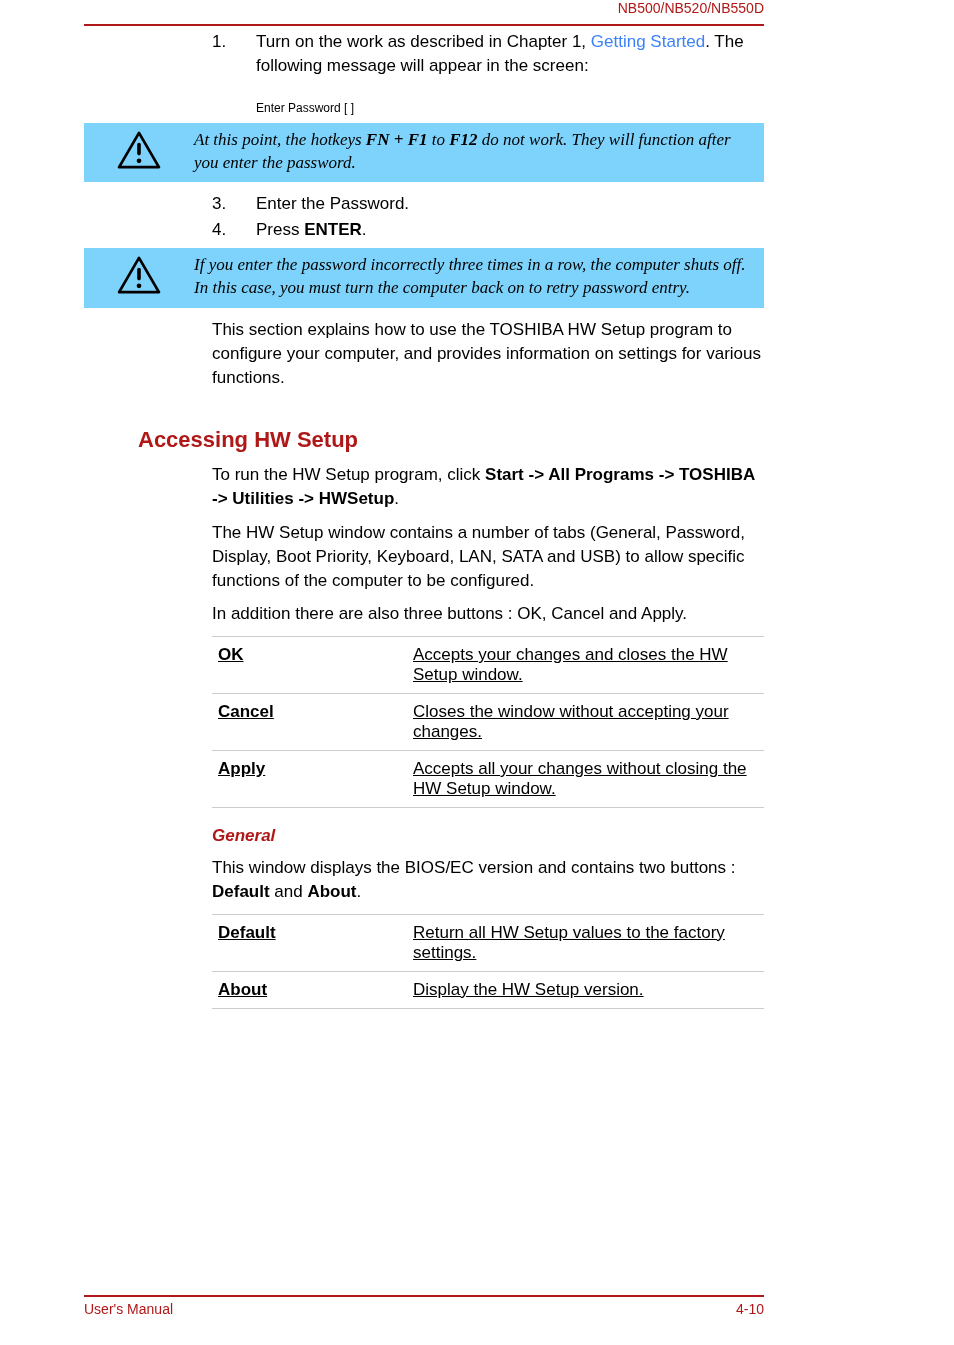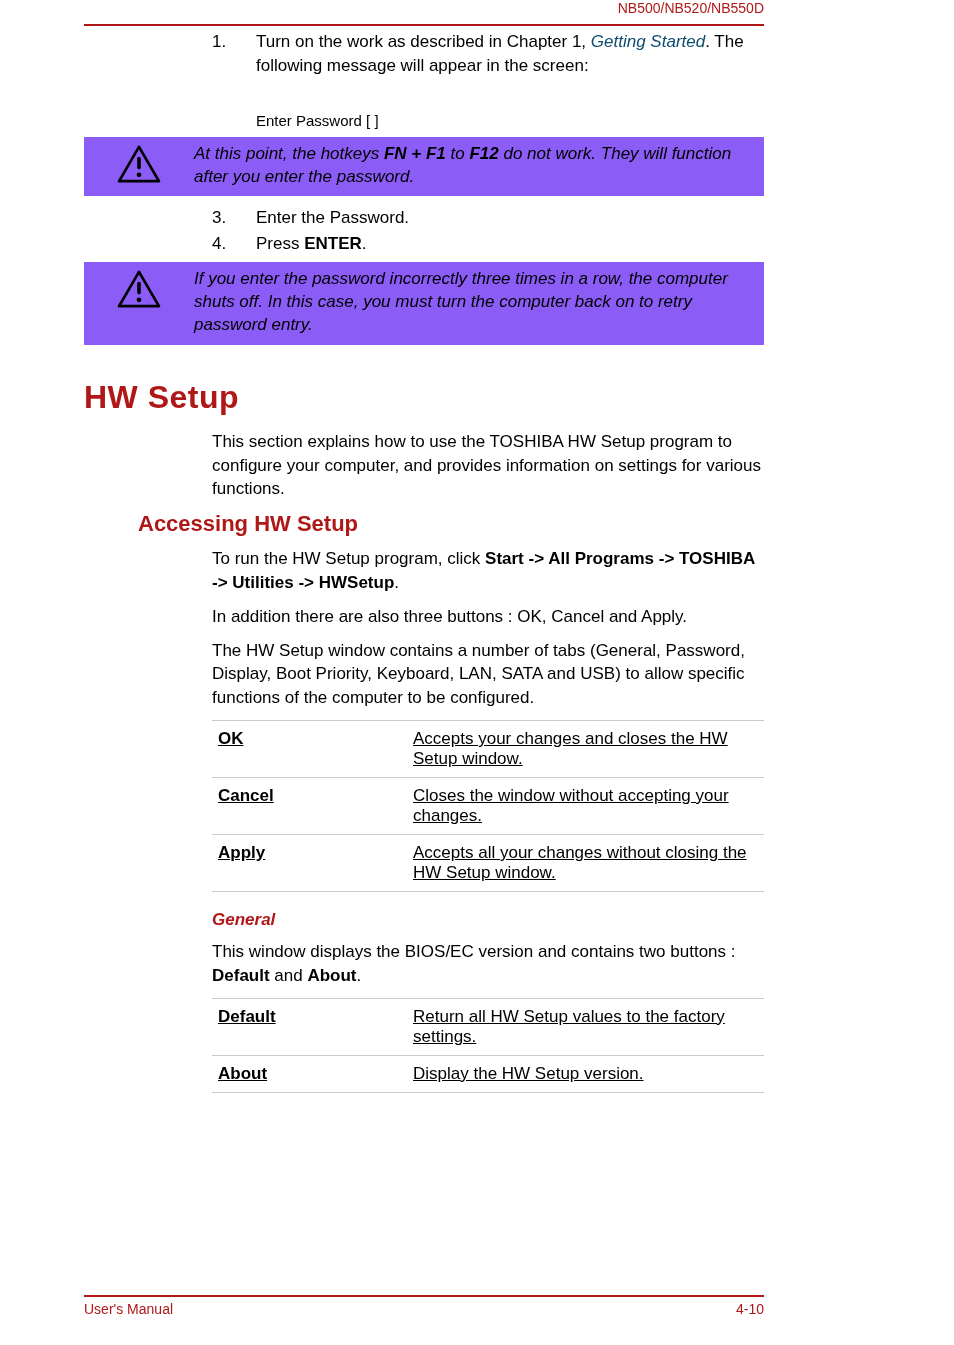--- a/index.html
+++ b/index.html
@@ -4,28 +4,28 @@
 <style>
   * { box-sizing: border-box; margin: 0; padding: 0; }
   html, body { width: 954px; height: 1345px; background: #fff; font-family: Arial, Helvetica, sans-serif; }
   .page { width: 848px; height: 1345px; padding: 22px 84px 4px 84px; position: relative; border-radius: 21px; }
   .top-line { border-top: 2px solid #b01818; margin-bottom: 4px; }
   .header-right { text-align: right; color: #b01818; font-size: 14px; margin-top: -22px; margin-bottom: 8px; }
   .content-col { margin-left: 128px; }
   .ol-row { display: flex; font-size: 17px; line-height: 1.4; margin-bottom: 2px; }
   .ol-num { width: 44px; flex: none; }
   .ol-text { flex: 1; }
-  a.link { color: #0c4a6e; font-style: italic; text-decoration: none; }
-  .indent-line { margin-left: 44px; font-size: 15px; margin-top: 34px; margin-bottom: 8px; }
-  .callout { display: flex; align-items: flex-start; background: #8b5cf6; padding: 6px 10px 8px 0; margin: 6px 0 10px 0; }
+  a.link { color: #3b82f6; text-decoration: none; }
+  .indent-line { margin-left: 44px; font-size: 12px; margin-top: 23px; margin-bottom: 8px; }
+  .callout { display: flex; align-items: flex-start; background: #7dd3fc; padding: 6px 10px 8px 0; margin: 6px 0 10px 0; font-family: Liberation Serif, serif; }
   .callout .icon { width: 110px; flex: none; display: flex; justify-content: center; padding-top: 2px; }
   .callout .text { flex: 1; font-style: italic; font-size: 17px; line-height: 1.35; }
   .h1 { font-family: Arial Black, Arial, sans-serif; font-weight: 900; color: #b01818; font-size: 32px; letter-spacing: 0.5px; margin-top: 34px; margin-bottom: 14px; }
   .body-p { font-size: 17px; line-height: 1.4; margin-bottom: 10px; }
-  .h2 { font-family: Arial Black, Arial, sans-serif; font-weight: 900; color: #b01818; font-size: 22px; margin-top: 10px; margin-bottom: 10px; margin-left: 54px; }
+  .h2 { font-family: Arial Black, Arial, sans-serif; font-weight: 900; color: #b01818; font-size: 22px; margin-top: 38px; margin-bottom: 10px; margin-left: 54px; }
   .h3 { font-family: Arial Black, Arial, sans-serif; font-weight: 900; font-style: italic; color: #b01818; font-size: 17px; margin-top: 18px; margin-bottom: 10px; }
   table.defs { width: 100%; border-collapse: collapse; font-size: 17px; text-decoration: underline; }
   table.defs td { padding: 8px 6px; vertical-align: top; border-bottom: 1px solid #ccc; }
   table.defs tr:first-child td { border-top: 1px solid #ccc; }
   table.defs td.term { width: 195px; font-weight: bold; }
   .footer { position: absolute; bottom: 28px; left: 84px; right: 84px; border-top: 2px solid #b01818; padding-top: 4px; display: flex; justify-content: space-between; color: #b01818; font-size: 14px; gap: 45px; }
   .b { font-weight: bold; }
   .bi { font-weight: bold; font-style: italic; }
   svg.warn { width: 44px; height: 38px; }
 </style>
@@ -77,36 +77,35 @@
     <div class="icon">
       <svg class="warn" viewBox="0 0 48 42">
           <polygon points="24,2 46,40 2,40" fill="none" stroke="#000" stroke-width="3" stroke-linejoin="round"></polygon>
           <rect x="22" y="13" width="4" height="14" rx="2" fill="#000"></rect>
           <circle cx="24" cy="33" r="2.6" fill="#000"></circle>
         </svg>
     </div>
     <div class="text">If you enter the password incorrectly three times in a row, the computer shuts off. In this case, you must turn the computer back on to retry password entry.</div>
   </div>
 
-  <div class="h1">HW Setup</div>
 
   <div class="content-col">
     <p class="body-p">This section explains how to use the TOSHIBA HW Setup program to configure your computer, and provides information on settings for various functions.</p>
   </div>
 
   <div class="h2">Accessing HW Setup</div>
   <div class="content-col">
     <p class="body-p">
       <span>To run the HW Setup program, click </span><span class="b">Start -&gt; All Programs -&gt; TOSHIBA -&gt; Utilities -&gt; HWSetup</span><span>.</span>
     </p>
   </div>
 
   <div class="content-col">
+    <p class="body-p">The HW Setup window contains a number of tabs (General, Password, Display, Boot Priority, Keyboard, LAN, SATA and USB) to allow specific functions of the computer to be configured.</p>
     <p class="body-p">In addition there are also three buttons : OK, Cancel and Apply.</p>
-    <p class="body-p">The HW Setup window contains a number of tabs (General, Password, Display, Boot Priority, Keyboard, LAN, SATA and USB) to allow specific functions of the computer to be configured.</p>
     <table class="defs">
       <tbody>
           <tr>
         <td class="term">OK</td>
         <td>Accepts your changes and closes the HW Setup window.</td>
       </tr>
       <tr>
         <td class="term">Cancel</td>
         <td>Closes the window without accepting your changes.</td>
       </tr>

